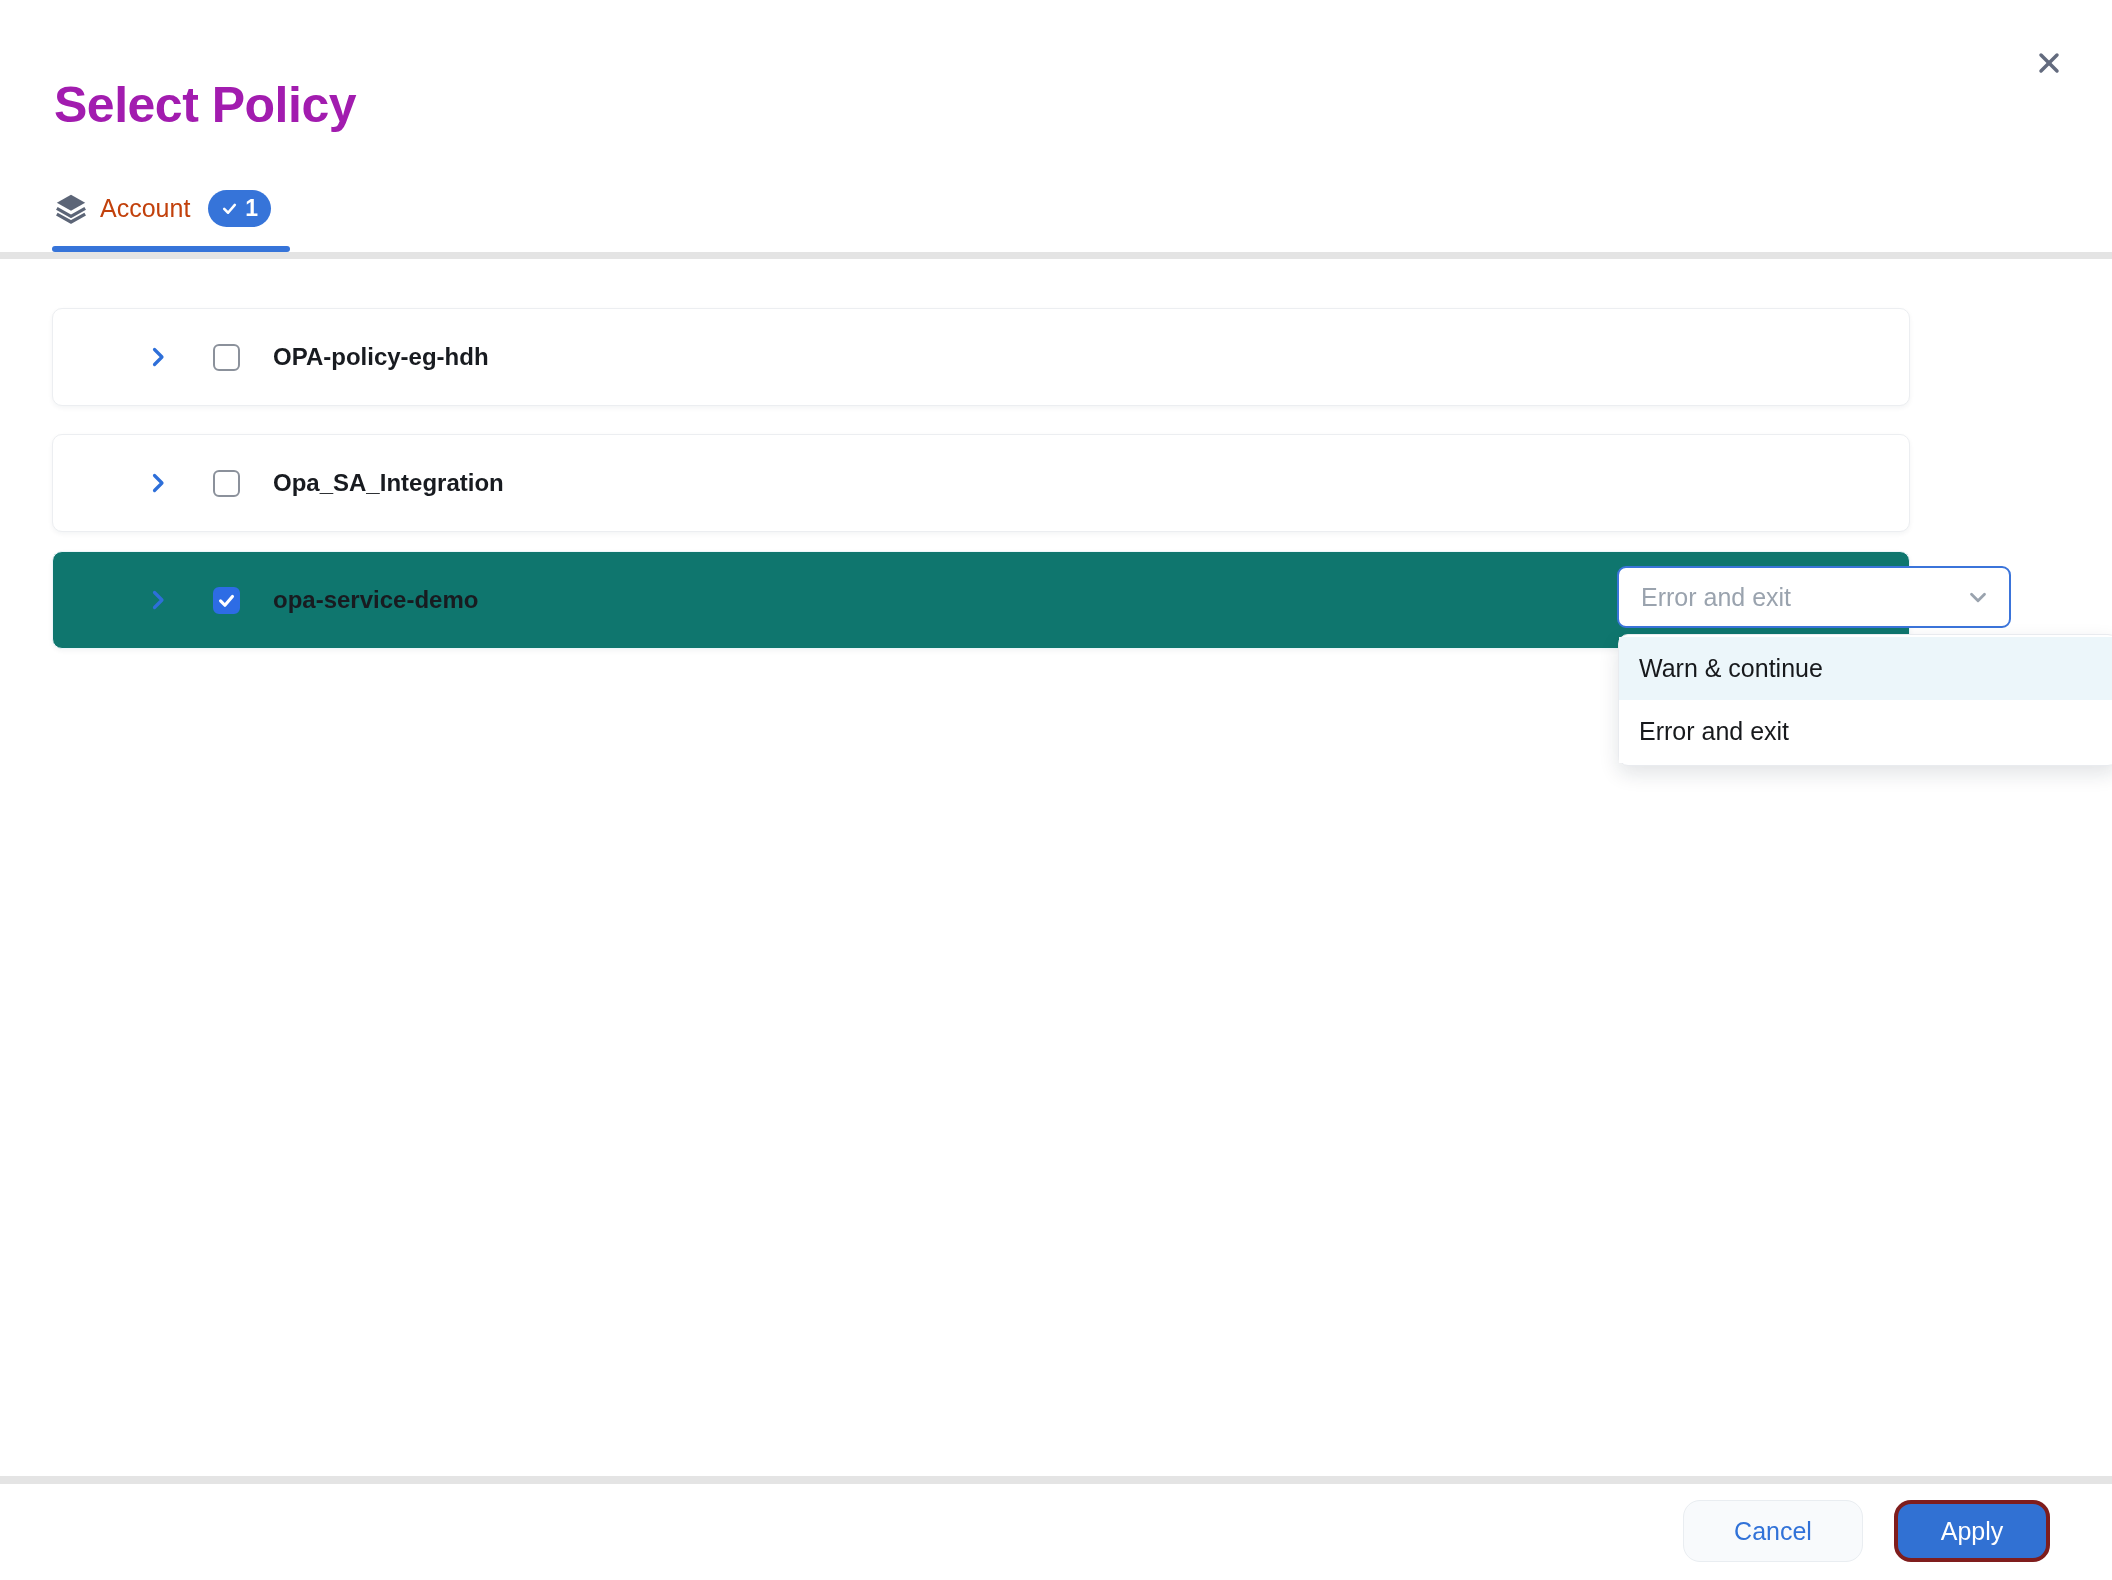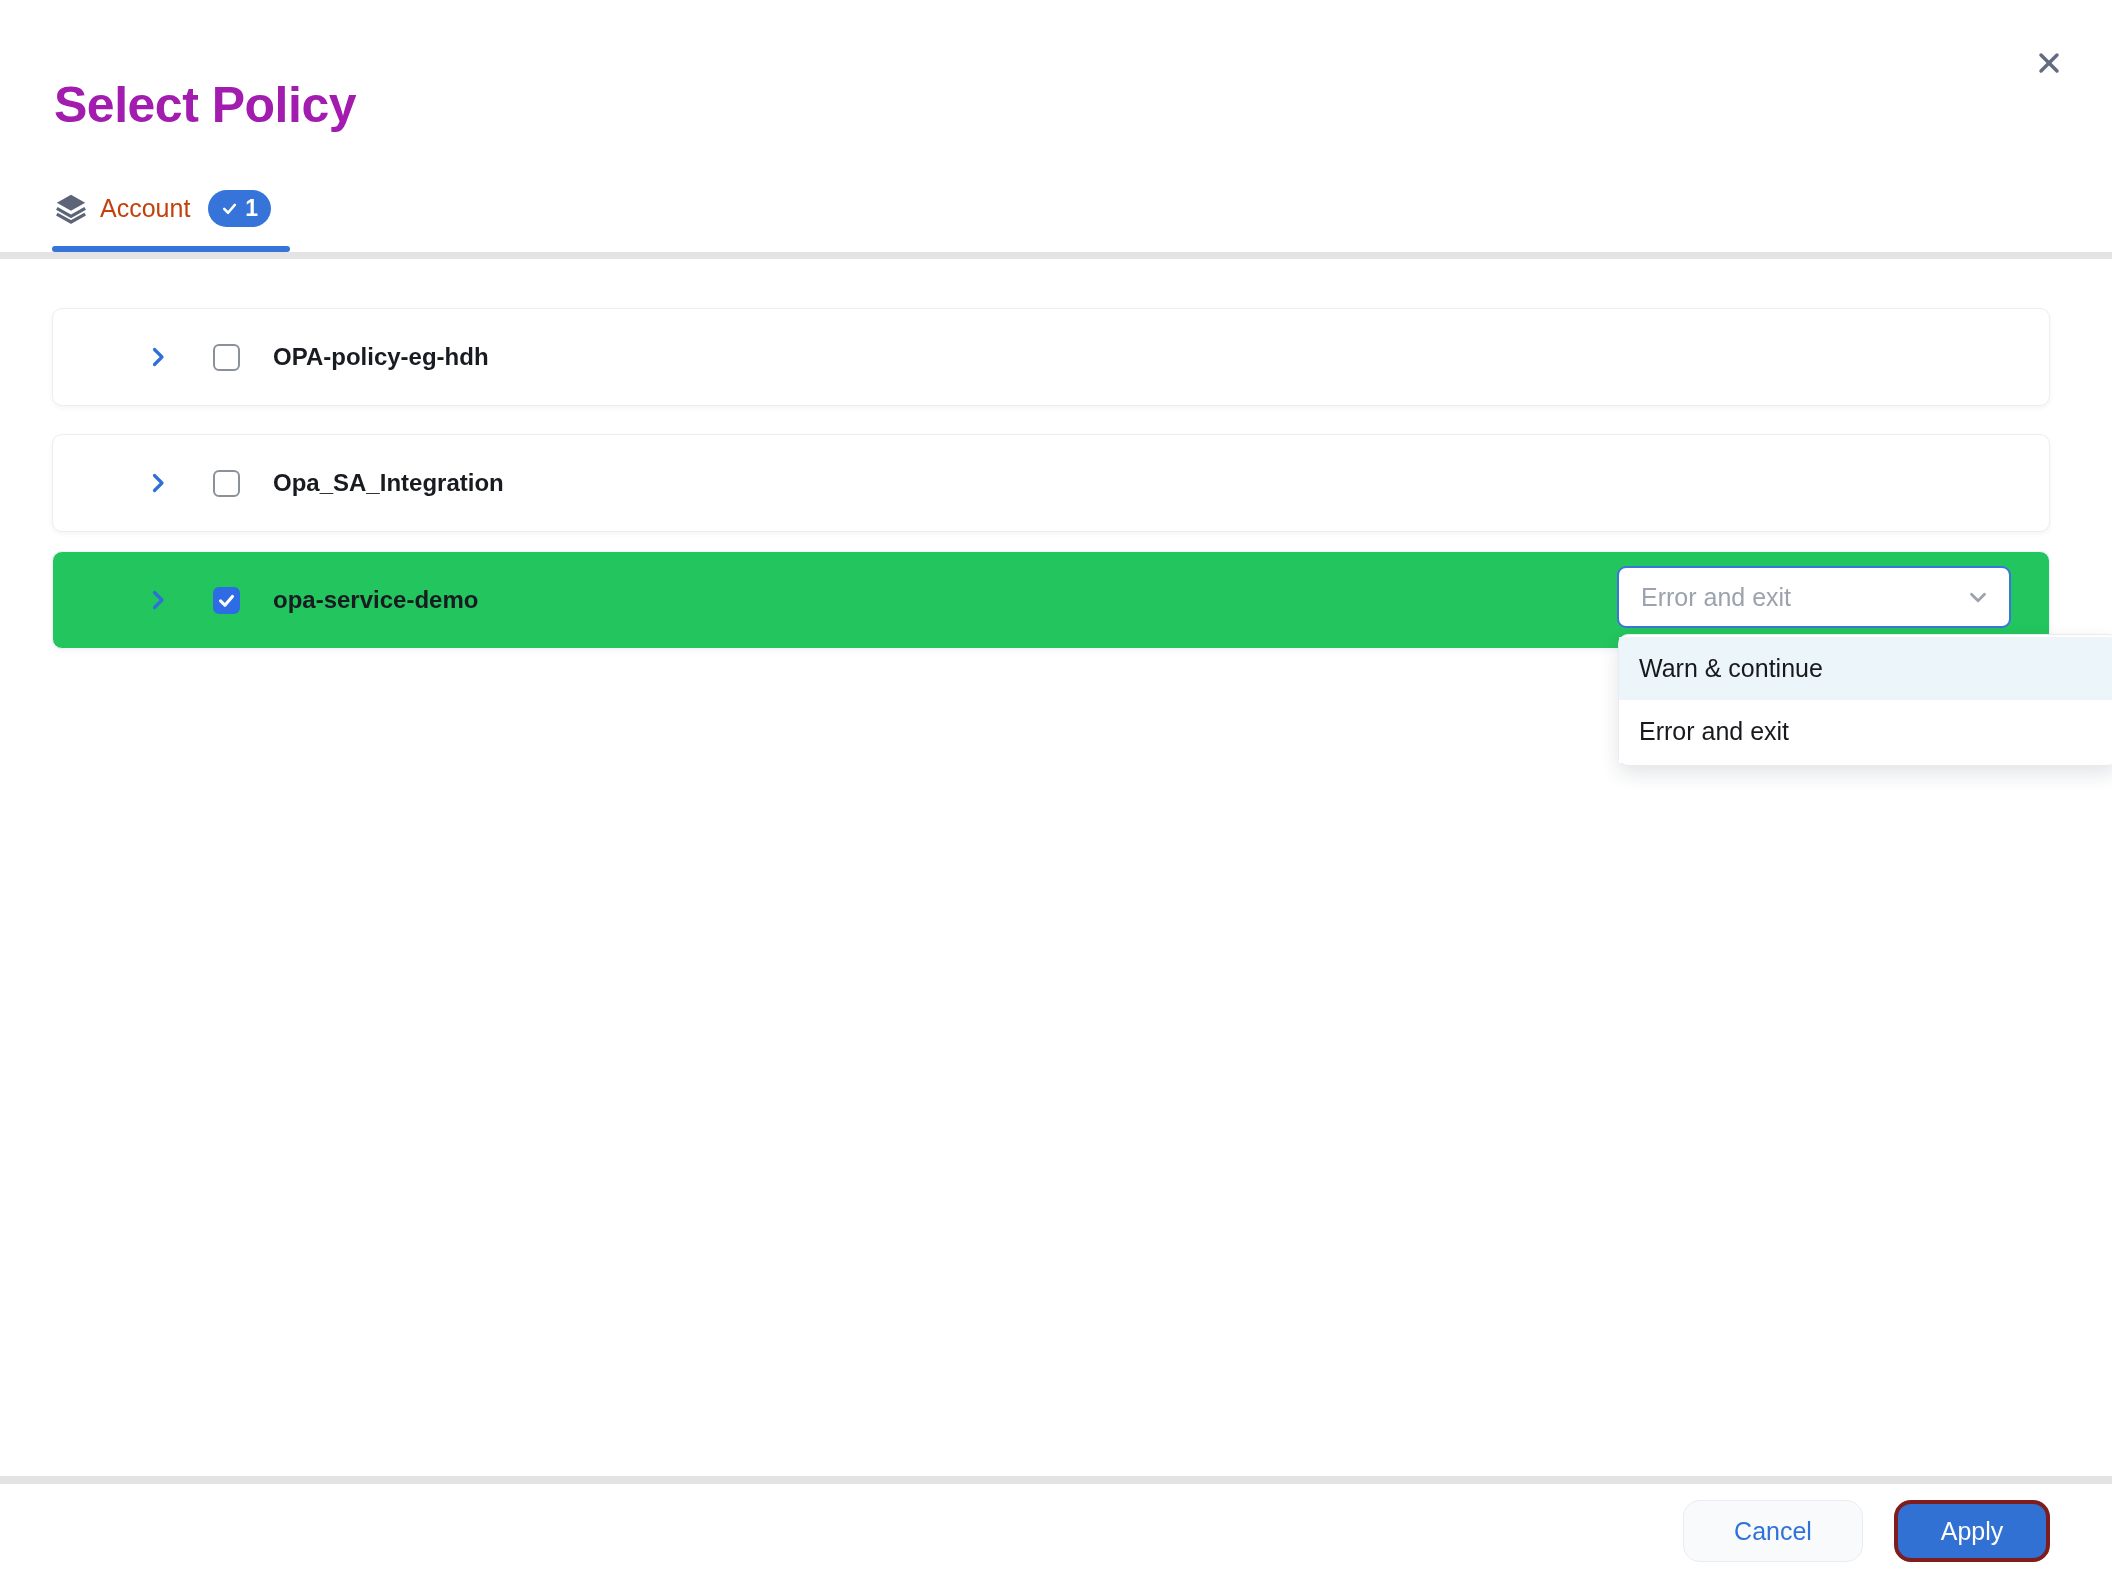--- a/index.html
+++ b/index.html
@@ -42,27 +42,27 @@
     width: 238px; height: 6px; border-radius: 3px;
     background: #3674d9; z-index: 2;
   }
   .tabbar-separator {
     position: absolute; top: 252px; left: 0;
     width: 2112px; height: 7px; background: #e4e4e4;
   }
 
   
   .row {
-    position: absolute; left: 52px; width: 1998px; height: 98px;
+    position: absolute; left: 52px; width: 1858px; height: 98px;
     background: #ffffff;
     border: 1px solid #eceef1; border-radius: 10px;
     box-shadow: 0 2px 5px rgba(20,30,50,0.05);
     display: flex; align-items: center;
   }
-  .row.selected { background: #22c55e; border-color: #ecf6fa; }
+  .row.selected { background: #0f766e; border-color: #ecf6fa; }
   .row-1 { top: 308px; }
   .row-2 { top: 434px; }
   .row-3 { top: 551px; }
 
   .chev {
     position: absolute; left: 90px; width: 30px; height: 30px;
     background: none; border: none; cursor: pointer;
     display: flex; align-items: center; justify-content: center;
   }
   .cb {

